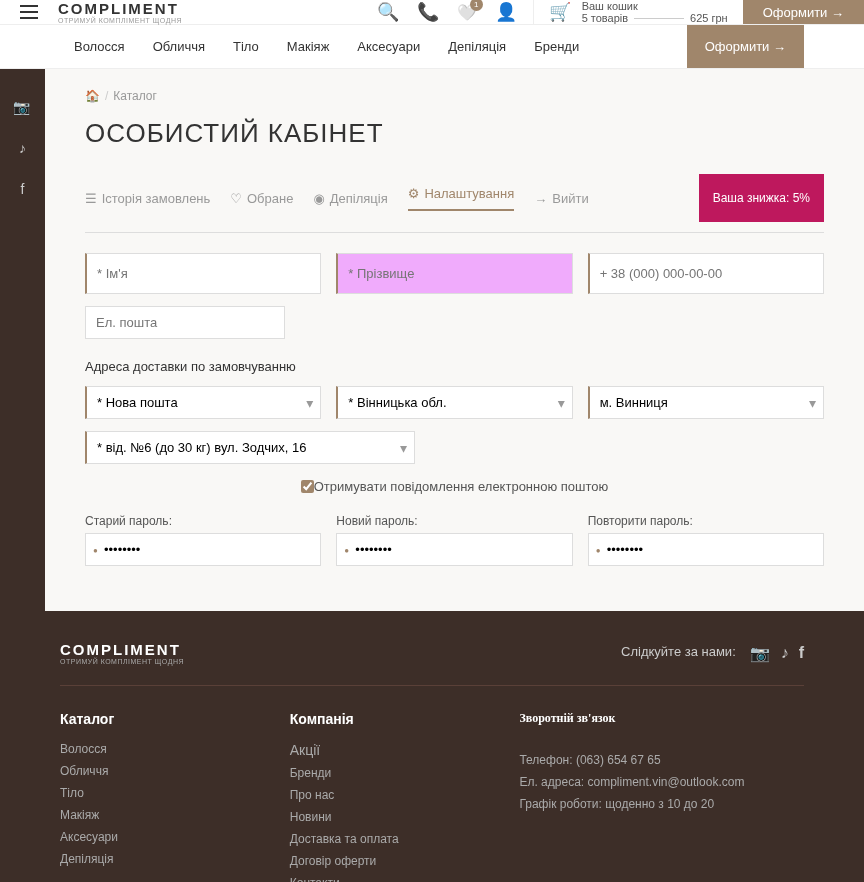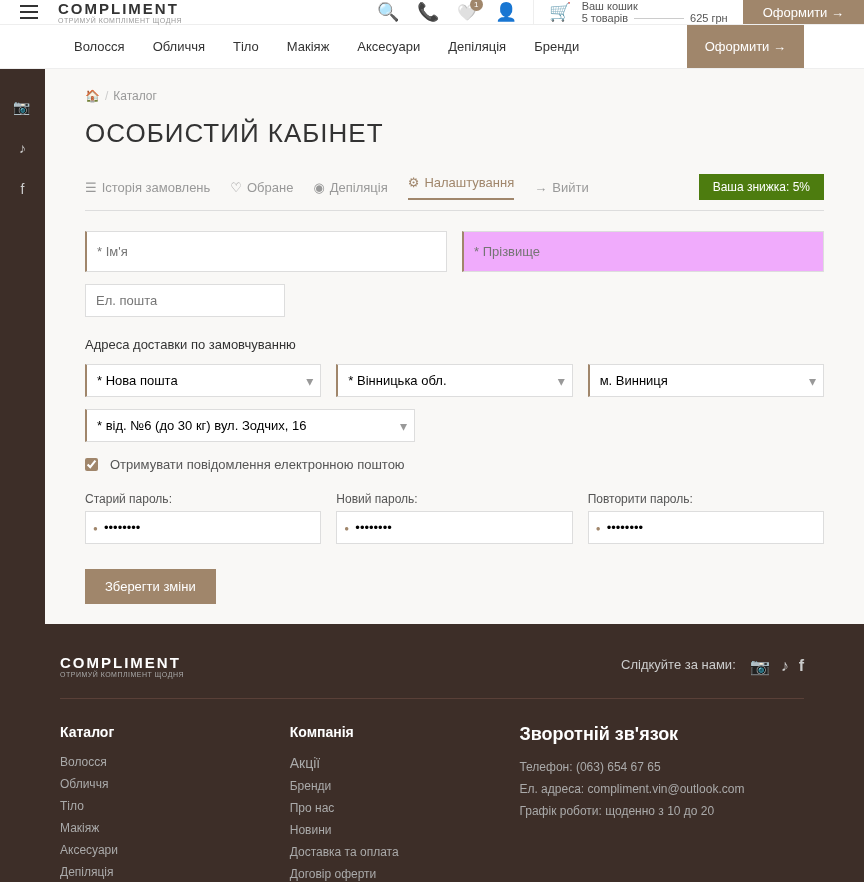--- a/index.html
+++ b/index.html
@@ -86,29 +86,30 @@
         <span>Депіляція</span>
       </div>
       <div style="display:flex;align-items:center;gap:5px;font-size:13px;color:#a0866b;cursor:pointer;border-bottom:2px solid #a0866b;padding-bottom:8px;">
         <span>⚙</span>
         <span>Налаштування</span>
       </div>
       <div style="display:flex;align-items:center;gap:5px;font-size:13px;color:#999;cursor:pointer;">
         <span>→</span>
         <span>Вийти</span>
       </div>
-      <div style="margin-left:auto;background:#4d7c0f;color:#fff;padding:6px 14px;font-size:12px;">
+      <div style="margin-left:auto;background:#be185d;color:#fff;padding:17px 14px;font-size:12px;">
         <span>Ваша знижка: 5%</span>
       </div>
     </div>
 
     <div>
       <div style="display:flex;gap:15px;margin-bottom:12px;">
         <input type="text" style="flex: 1 1 0%; border-width: 1px 1px 1px 2px; border-style: solid; border-color: rgb(221, 221, 221) rgb(221, 221, 221) rgb(221, 221, 221) rgb(160, 134, 107); border-image: initial; padding: 12px 10px; font-size: 13px; background: rgb(255, 255, 255); outline: none;" placeholder="* Ім'я">
         <input type="text" style="flex: 1 1 0%; border-width: 1px 1px 1px 2px; border-style: solid; border-color: rgb(221, 221, 221) rgb(221, 221, 221) rgb(221, 221, 221) rgb(160, 134, 107); border-image: initial; padding: 8px 10px; font-size: 13px; background: #f0abfc; outline: none;" placeholder="* Прізвище">
+        <input type="text" style="flex: 1 1 0%; border-width: 1px 1px 1px 2px; border-style: solid; border-color: rgb(221, 221, 221) rgb(221, 221, 221) rgb(221, 221, 221) rgb(160, 134, 107); border-image: initial; padding: 8px 10px; font-size: 13px; background: rgb(255, 255, 255); outline: none;" placeholder="+ 38 (000) 000-00-00">
       </div>
       <div style="display:flex;gap:15px;margin-bottom:20px;">
         <input type="email" style="flex: 0 0 200px; border: 1px solid rgb(221, 221, 221); padding: 8px 10px; font-size: 13px; background: rgb(255, 255, 255); outline: none;" placeholder="Ел. пошта">
       </div>
 
       
       <div style="font-size:13px;color:#333;margin-bottom:12px;">Адреса доставки по замовчуванню</div>
       <div style="display:flex;gap:15px;margin-bottom:12px;">
         <div style="flex:1;position:relative;">
           <select style="width:100%;border:1px solid #ddd;border-left:2px solid #a0866b;padding:8px 10px;font-size:13px;background:#fff;outline:none;appearance:none;cursor:pointer;">
@@ -132,21 +133,21 @@
       <div style="display:flex;gap:15px;margin-bottom:15px;">
         <div style="flex:0 0 330px;position:relative;">
           <select style="width:100%;border:1px solid #ddd;border-left:2px solid #a0866b;padding:8px 10px;font-size:13px;background:#fff;outline:none;appearance:none;cursor:pointer;">
             <option>* від. №6 (до 30 кг) вул. Зодчих, 16</option>
           </select>
           <span style="position:absolute;right:8px;top:50%;transform:translateY(-50%);color:#999;pointer-events:none;">▾</span>
         </div>
       </div>
 
       
-      <div style="display:flex;align-items:center;gap:12px;margin-bottom:20px;">
+      <div style="display:flex;align-items:center;gap:0;margin-bottom:20px;justify-content:center;">
         <input type="checkbox" checked="" style="accent-color: rgb(160, 134, 107);">
         <label style="font-size:13px;color:#555;">Отримувати повідомлення електронною поштою</label>
       </div>
 
       
       <div style="display:flex;gap:15px;align-items:flex-start;margin-bottom:25px;">
         <div style="display:flex;flex-direction:column;flex:1;">
           <label style="font-size:12px;color:#555;margin-bottom:5px;">Старий пароль:</label>
           <div style="position:relative;">
             <span style="position:absolute;left:8px;top:50%;transform:translateY(-50%);color:#a0866b;font-size:8px;">●</span>
@@ -163,21 +164,20 @@
         <div style="display:flex;flex-direction:column;flex:1;">
           <label style="font-size:12px;color:#555;margin-bottom:5px;">Повторити пароль:</label>
           <div style="position:relative;">
             <span style="position:absolute;left:8px;top:50%;transform:translateY(-50%);color:#a0866b;font-size:8px;">●</span>
             <input type="password" value="••••••••" style="border: 1px solid rgb(221, 221, 221); padding: 8px 10px 8px 18px; font-size: 13px; background: rgb(255, 255, 255); outline: none; width: 100%;">
           </div>
         </div>
       </div>
 
       
-      <button style="background:#a0866b;color:#fff;border:none;padding:10px 20px;cursor:pointer;font-size:13px;">Зберегти зміни</button>
     </div>
   </div>
 </div>
 
 <footer style="background:#3d2e28;color:#ccc;padding:30px 60px;">
 
   <div style="display:flex;align-items:center;justify-content:space-between;padding-bottom:20px;border-bottom:1px solid #5a4038;margin-bottom:25px;">
     <div>
       <div style="font-size:15px;font-weight:bold;letter-spacing:2px;color:#fff;">COMPLIMENT</div>
       <div style="font-size:7px;color:#aaa;letter-spacing:0.5px;">ОТРИМУЙ КОМПЛІМЕНТ ЩОДНЯ</div>
@@ -204,20 +204,20 @@
       <div style="font-size:14px;color:#fff;margin-bottom:15px;font-weight:bold;">Компанія</div>
       <a style="display:block;font-size:14px;color:#aaa;text-decoration:none;margin-bottom:8px;cursor:pointer;">Акції</a>
       <a style="display:block;font-size:12px;color:#aaa;text-decoration:none;margin-bottom:8px;cursor:pointer;">Бренди</a>
       <a style="display:block;font-size:12px;color:#aaa;text-decoration:none;margin-bottom:8px;cursor:pointer;">Про нас</a>
       <a style="display:block;font-size:12px;color:#aaa;text-decoration:none;margin-bottom:8px;cursor:pointer;">Новини</a>
       <a style="display:block;font-size:12px;color:#aaa;text-decoration:none;margin-bottom:8px;cursor:pointer;">Доставка та оплата</a>
       <a style="display:block;font-size:12px;color:#aaa;text-decoration:none;margin-bottom:8px;cursor:pointer;">Договір оферти</a>
       <a style="display:block;font-size:12px;color:#aaa;text-decoration:none;margin-bottom:8px;cursor:pointer;">Контакти</a>
     </div>
     <div style="flex:1.5;">
-      <div style="font-size:18px;color:#fff;margin-bottom:15px;font-weight:bold;">Зворотній зв'язок</div>
+      <div style="font-size:12px;color:#fff;margin-bottom:27px;font-weight:bold;font-family:Liberation Serif, serif;">Зворотній зв'язок</div>
       <div style="font-size:12px;color:#aaa;margin-bottom:8px;">Телефон: (063) 654 67 65</div>
       <div style="font-size:12px;color:#aaa;margin-bottom:8px;">Ел. адреса: compliment.vin@outlook.com</div>
       <div style="font-size:12px;color:#aaa;margin-bottom:8px;">Графік роботи: щоденно з 10 до 20</div>
     </div>
   </div>
 
 </footer>
 
 </body></html>

